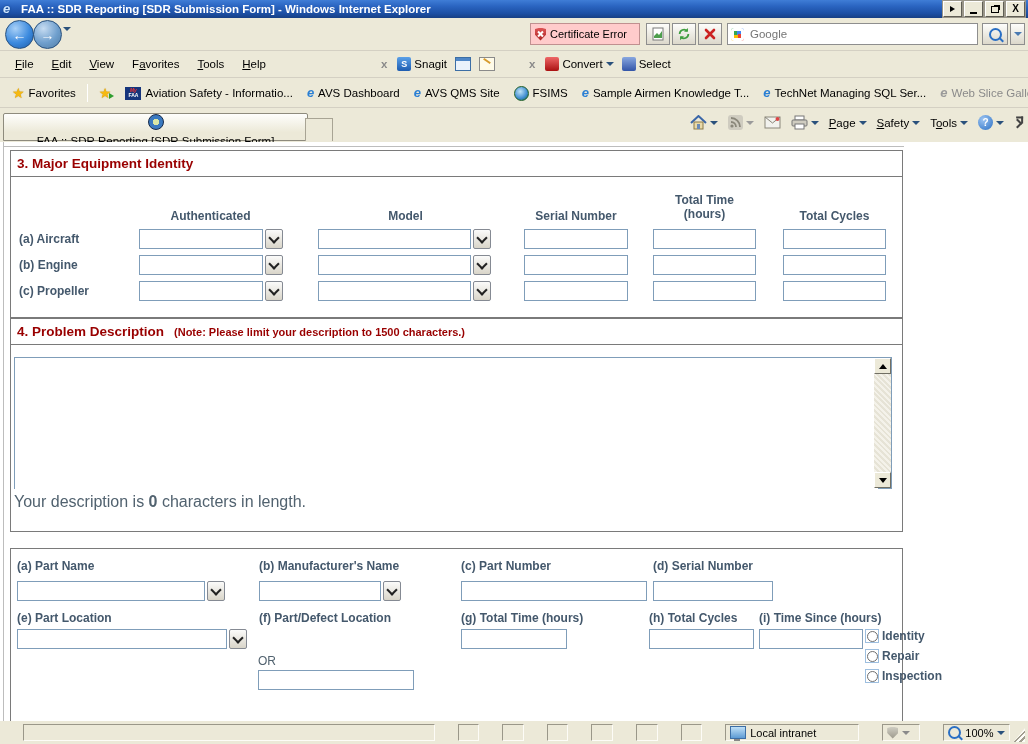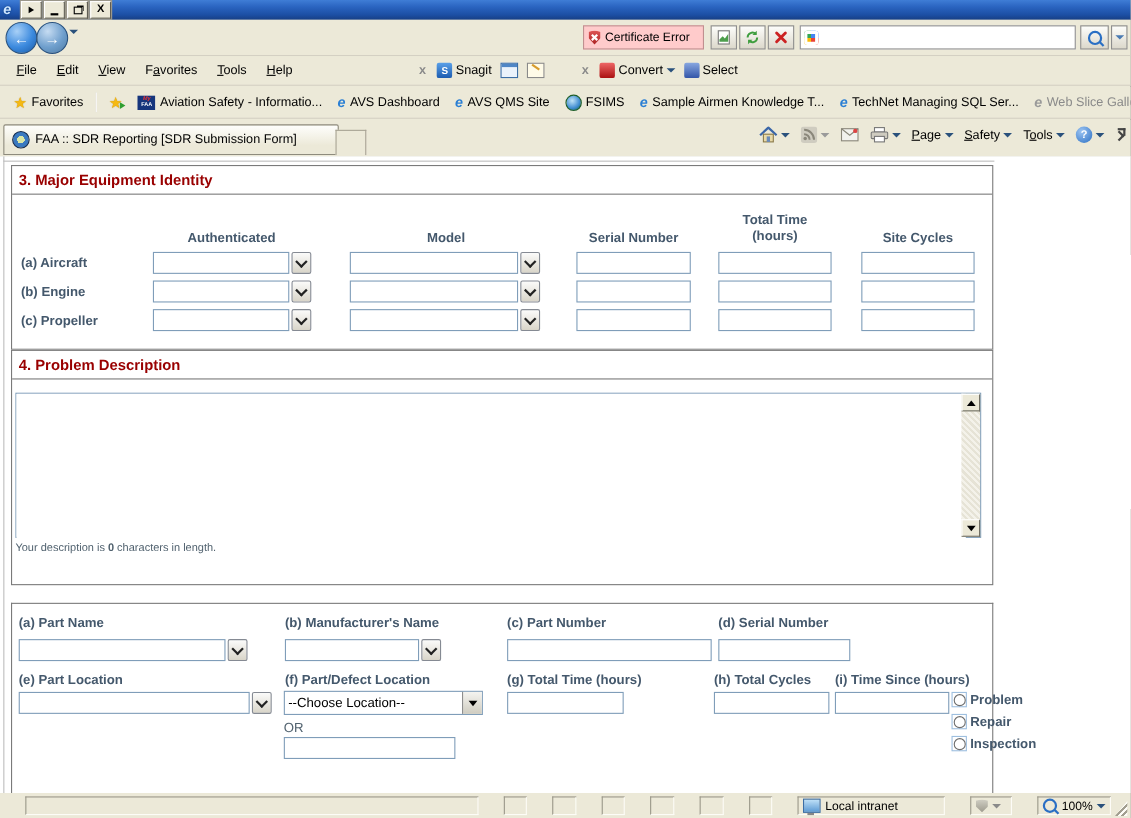--- a/index.html
+++ b/index.html
@@ -78,21 +78,21 @@
   .myfaa{width:16px;height:13px;background:#16357c;color:#fff;font-size:5px;font-weight:bold;
     display:flex;flex-direction:column;align-items:center;justify-content:center;line-height:5px;flex:none;}
   .myfaa .my{color:#e33;font-style:italic;}
   .globe-ic{width:13px;height:13px;border-radius:50%;flex:none;border:1px solid #1d5e2a;
     background:radial-gradient(circle at 40% 35%,#bfe3f7,#3e8bd0 60%,#1f6a35 95%);}
   .gray-text{color:#8a8a8a;}
   
   .tabbar{position:absolute;left:0;top:109px;width:100%;height:33px;background:#ece9d8;border-bottom:1px solid #b9b5a5;}
   .tab{position:absolute;left:3px;top:4px;width:305px;height:28px;box-sizing:border-box;
     background:linear-gradient(#fefefc,#ece9d8 70%);border:1px solid #8e8b7d;border-radius:2px 2px 0 0;
-    display:flex;align-items:center;gap:5px;padding:0 7px;}
+    display:flex;align-items:center;gap:5px;padding:0 7px;flex-direction:column;}
   .tab-stub{position:absolute;left:305px;top:9px;width:28px;height:23px;box-sizing:border-box;
     background:#ece9d8;border:1px solid #a8a494;border-bottom:none;}
   .cmdbar{position:absolute;right:4px;top:6px;display:flex;align-items:center;gap:10px;}
   .cmd{display:flex;align-items:center;gap:3px;white-space:nowrap;}
   .chev2{display:inline-block;position:relative;width:10px;height:8px;}
   .chev2 i,.chev2 i:after{content:"";position:absolute;width:5px;height:5px;border-right:2px solid #444;border-bottom:2px solid #444;transform:rotate(-45deg);top:1px;}
   .chev2 i{left:0;}.chev2 i:after{left:4px;top:-1px;}
   .help-ic{width:15px;height:15px;border-radius:50%;background:radial-gradient(circle at 35% 30%,#9cc4f2,#2a6fc4);
     color:#fff;font-weight:bold;font-size:10px;display:flex;align-items:center;justify-content:center;}
   
@@ -118,21 +118,21 @@
     display:flex;align-items:center;justify-content:center;}
   .tri-dn{width:0;height:0;border-left:4px solid transparent;border-right:4px solid transparent;border-top:5px solid #000;}
   .tri-up{width:0;height:0;border-left:4px solid transparent;border-right:4px solid transparent;border-bottom:5px solid #000;}
   .ta{position:absolute;left:3px;top:12px;width:878px;height:132px;box-sizing:border-box;border:1px solid #7f9db9;background:#fff;}
   .ta textarea{position:absolute;left:0;top:0;width:859px;height:130px;border:none;resize:none;outline:none;
     font:12px "Liberation Sans",sans-serif;}
   .sbv{position:absolute;right:0;top:0;width:17px;height:100%;box-sizing:border-box;
     background:repeating-linear-gradient(45deg,#f4f2ea 0 2px,#e6e3d6 2px 4px);display:flex;flex-direction:column;justify-content:space-between;}
   .sb-btn{width:17px;height:16px;box-sizing:border-box;background:#ece9d8;border:1px solid;
     border-color:#fff #716f64 #716f64 #fff;display:flex;align-items:center;justify-content:center;}
-  .counter{position:absolute;left:3px;top:148px;font-size:10px;color:#51626f;}
+  .counter{position:absolute;left:3px;top:148px;font-size:16px;color:#51626f;}
   .counter b{font-weight:bold;}
   .radio-row{position:absolute;display:flex;align-items:center;gap:3px;}
   .radio{width:14px;height:14px;box-sizing:border-box;border:1px solid #9ebfdf;background:#fff;
     display:flex;align-items:center;justify-content:center;}
   .radio i{width:9px;height:9px;border:1px solid #6e6e6e;border-radius:50%;background:#fff;}
   .rlabel{font-weight:bold;font-size:12px;color:#44586c;white-space:nowrap;}
   .or{position:absolute;font-size:12px;color:#51626f;}
   
   .vscroll{position:absolute;right:0;top:142px;width:17px;height:579px;
     background:repeating-linear-gradient(45deg,#f4f2ea 0 2px,#e4e1d4 2px 4px);}
@@ -155,20 +155,21 @@
     clip-path:polygon(100% 0,100% 100%,0 100%);}
   u{text-decoration:underline;}
 </style>
 </head>
 <body>
 
 <div id="window">
 
   <div class="titlebar">
     <span class="ie-logo">e</span>
+    <span class="title-text">FAA :: SDR Reporting [SDR Submission Form] - Windows Internet Explorer</span>
     <span class="tb-btn">
         <span class="g-play"></span>
       </span>
     <span class="tb-btn">
         <span class="g-min"></span>
       </span>
     <span class="tb-btn">
         <span class="g-rest"></span>
       </span>
     <span class="tb-btn">
@@ -198,20 +199,21 @@
           <path d="M3.5 15v-4.5H8z" fill="#3f9e3f"></path>
         </svg>
     </div>
     <div class="abtn" style="left:698px">
       <svg width="12" height="12" viewBox="0 0 12 12">
           <path d="M2 2l8 8M10 2l-8 8" stroke="#c22" stroke-width="2.6" stroke-linecap="round"></path>
         </svg>
     </div>
     <div class="search">
       <span class="glogo"></span>
+      <input placeholder="Google" value="" style="">
     </div>
     <div class="abtn" style="left:982px;width:26px">
       <span class="mag" style="border-color:#2a6fc4"></span>
     </div>
     <div class="abtn" style="left:1010px;width:15px">
       <span class="caret" style="border-top-color:#4a7ab2"></span>
     </div>
   </div>
 
   <div class="menubar">
@@ -359,21 +361,21 @@
             <span>3. Major Equipment Identity</span>
           </div>
         <div style="position:relative;height:142px">
           <div class="hdr" style="left:128px;top:32px;width:143px">Authenticated</div>
           <div class="hdr" style="left:307px;top:32px;width:175px">Model</div>
           <div class="hdr" style="left:513px;top:32px;width:104px">Serial Number</div>
           <div class="hdr" style="left:642px;top:16px;width:103px">
             <div>Total Time</div>
               <div>(hours)</div>
           </div>
-          <div class="hdr" style="left:772px;top:32px;width:103px">Site Cycles</div>
+          <div class="hdr" style="left:772px;top:32px;width:103px">Total Cycles</div>
 
           <div class="flabel" style="left:8px;top:55px">(a) Aircraft</div>
           <input class="fin" style="left: 128px; top: 52px; width: 124px;" value="">
           <span class="cbtn" style="left:254px;top:52px">
               <span class="chev"></span>
             </span>
           <input class="fin" style="left: 307px; top: 52px; width: 153px;" value="">
           <span class="cbtn" style="left:462px;top:52px">
               <span class="chev"></span>
             </span>
@@ -405,20 +407,21 @@
             </span>
           <input class="fin" style="left: 513px; top: 104px; width: 104px;" value="">
           <input class="fin" style="left: 642px; top: 104px; width: 103px;" value="">
           <input class="fin" style="left: 772px; top: 104px; width: 103px;" value="">
         </div>
       </div>
 
       <div class="sec" style="height:214px;">
         <div class="sec-title">
           <span>4. Problem Description</span>
+          <span class="sec-note">(Note: Please limit your description to 1500 characters.)</span>
         </div>
         <div style="position:relative;height:187px">
           <div class="ta">
             <textarea style=""></textarea>
             <div class="sbv">
               <span class="sb-btn">
                   <span class="tri-up"></span>
                 </span>
               <span class="sb-btn">
                   <span class="tri-dn"></span>
@@ -453,38 +456,32 @@
           <div class="flabel" style="left:248px;top:62px">(f) Part/Defect Location</div>
           <div class="flabel" style="left:450px;top:62px">(g) Total Time (hours)</div>
           <div class="flabel" style="left:638px;top:62px">(h) Total Cycles</div>
           <div class="flabel" style="left:748px;top:62px">(i) Time Since (hours)</div>
 
           <input class="fin" style="left: 6px; top: 80px; width: 210px;" value="">
           <span class="cbtn" style="left:218px;top:80px">
               <span class="chev"></span>
             </span>
 
-          <div class="fselect" style="left:247px;top:79px;width:181px">
-            <span class="sel-txt">--Choose Location--</span>
-            <span class="sel-btn">
-                <span class="tri-dn"></span>
-              </span>
-          </div>
           <div class="or" style="left:247px;top:105px">OR</div>
           <input class="fin" style="left: 247px; top: 121px; width: 156px;" value="">
 
           <input class="fin" style="left: 450px; top: 80px; width: 106px;" value="">
           <input class="fin" style="left: 638px; top: 80px; width: 105px;" value="">
           <input class="fin" style="left: 748px; top: 80px; width: 104px;" value="">
 
           <div class="radio-row" style="left:854px;top:80px">
             <span class="radio">
                 <i></i>
               </span>
-            <span class="rlabel">Problem</span>
+            <span class="rlabel">Identity</span>
           </div>
           <div class="radio-row" style="left:854px;top:100px">
             <span class="radio">
                 <i></i>
               </span>
             <span class="rlabel">Repair</span>
           </div>
           <div class="radio-row" style="left:854px;top:120px">
             <span class="radio">
                 <i></i>

